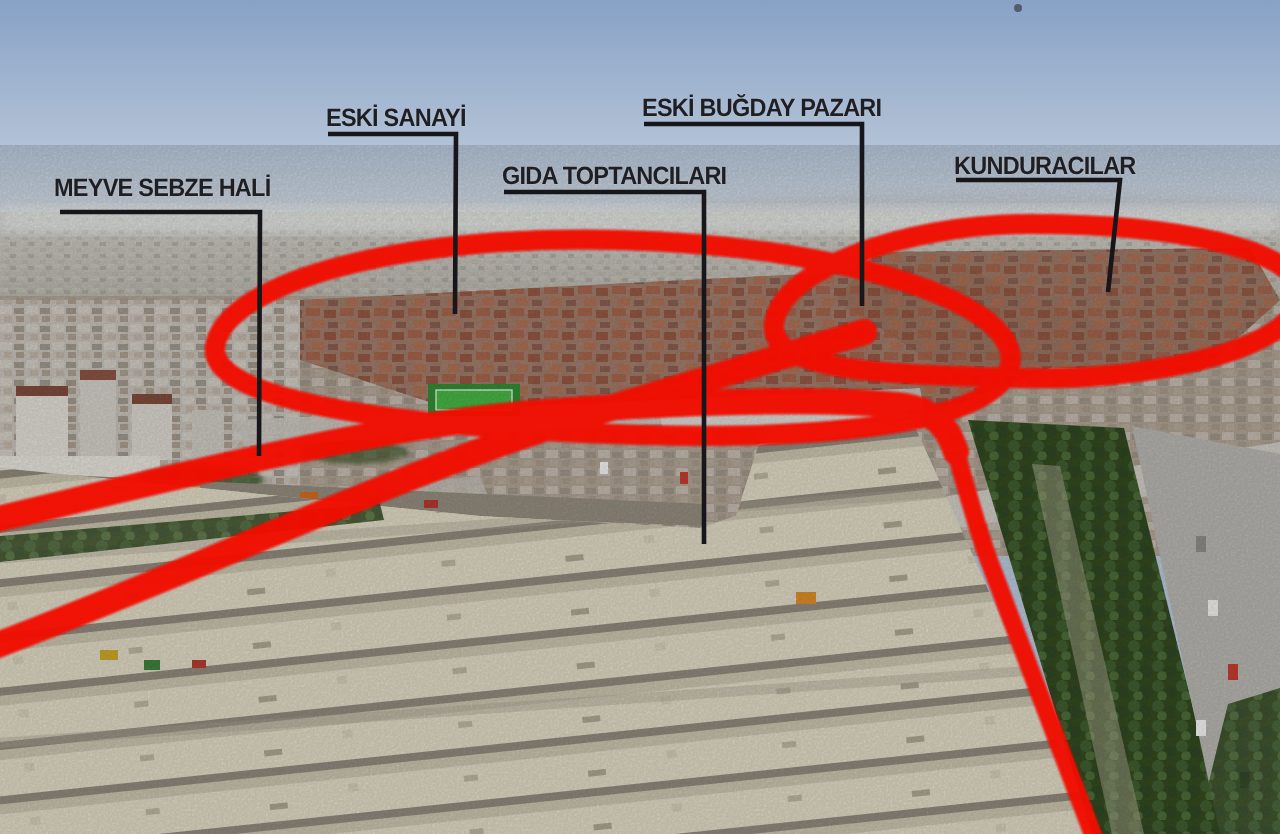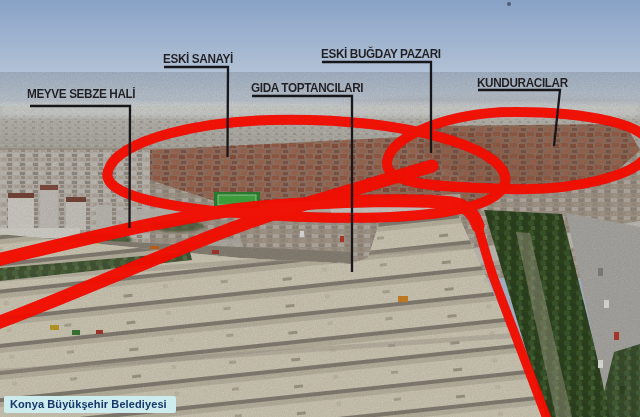--- a/index.html
+++ b/index.html
@@ -187,15 +187,14 @@
     <path d="M478,90 L560,90 L554,146"></path>
   </g>
 </svg>
 
 <div class="map-label lbl-meyve">MEYVE SEBZE HALİ</div>
 <div class="map-label lbl-sanayi">ESKİ SANAYİ</div>
 <div class="map-label lbl-gida">GIDA TOPTANCILARI</div>
 <div class="map-label lbl-bugday">ESKİ BUĞDAY PAZARI</div>
 <div class="map-label lbl-kundura">KUNDURACILAR</div>
 
-<div class="watermark">Konya Büyükşehir Belediyesi</div>
 
 </div>
 
 </body></html>

